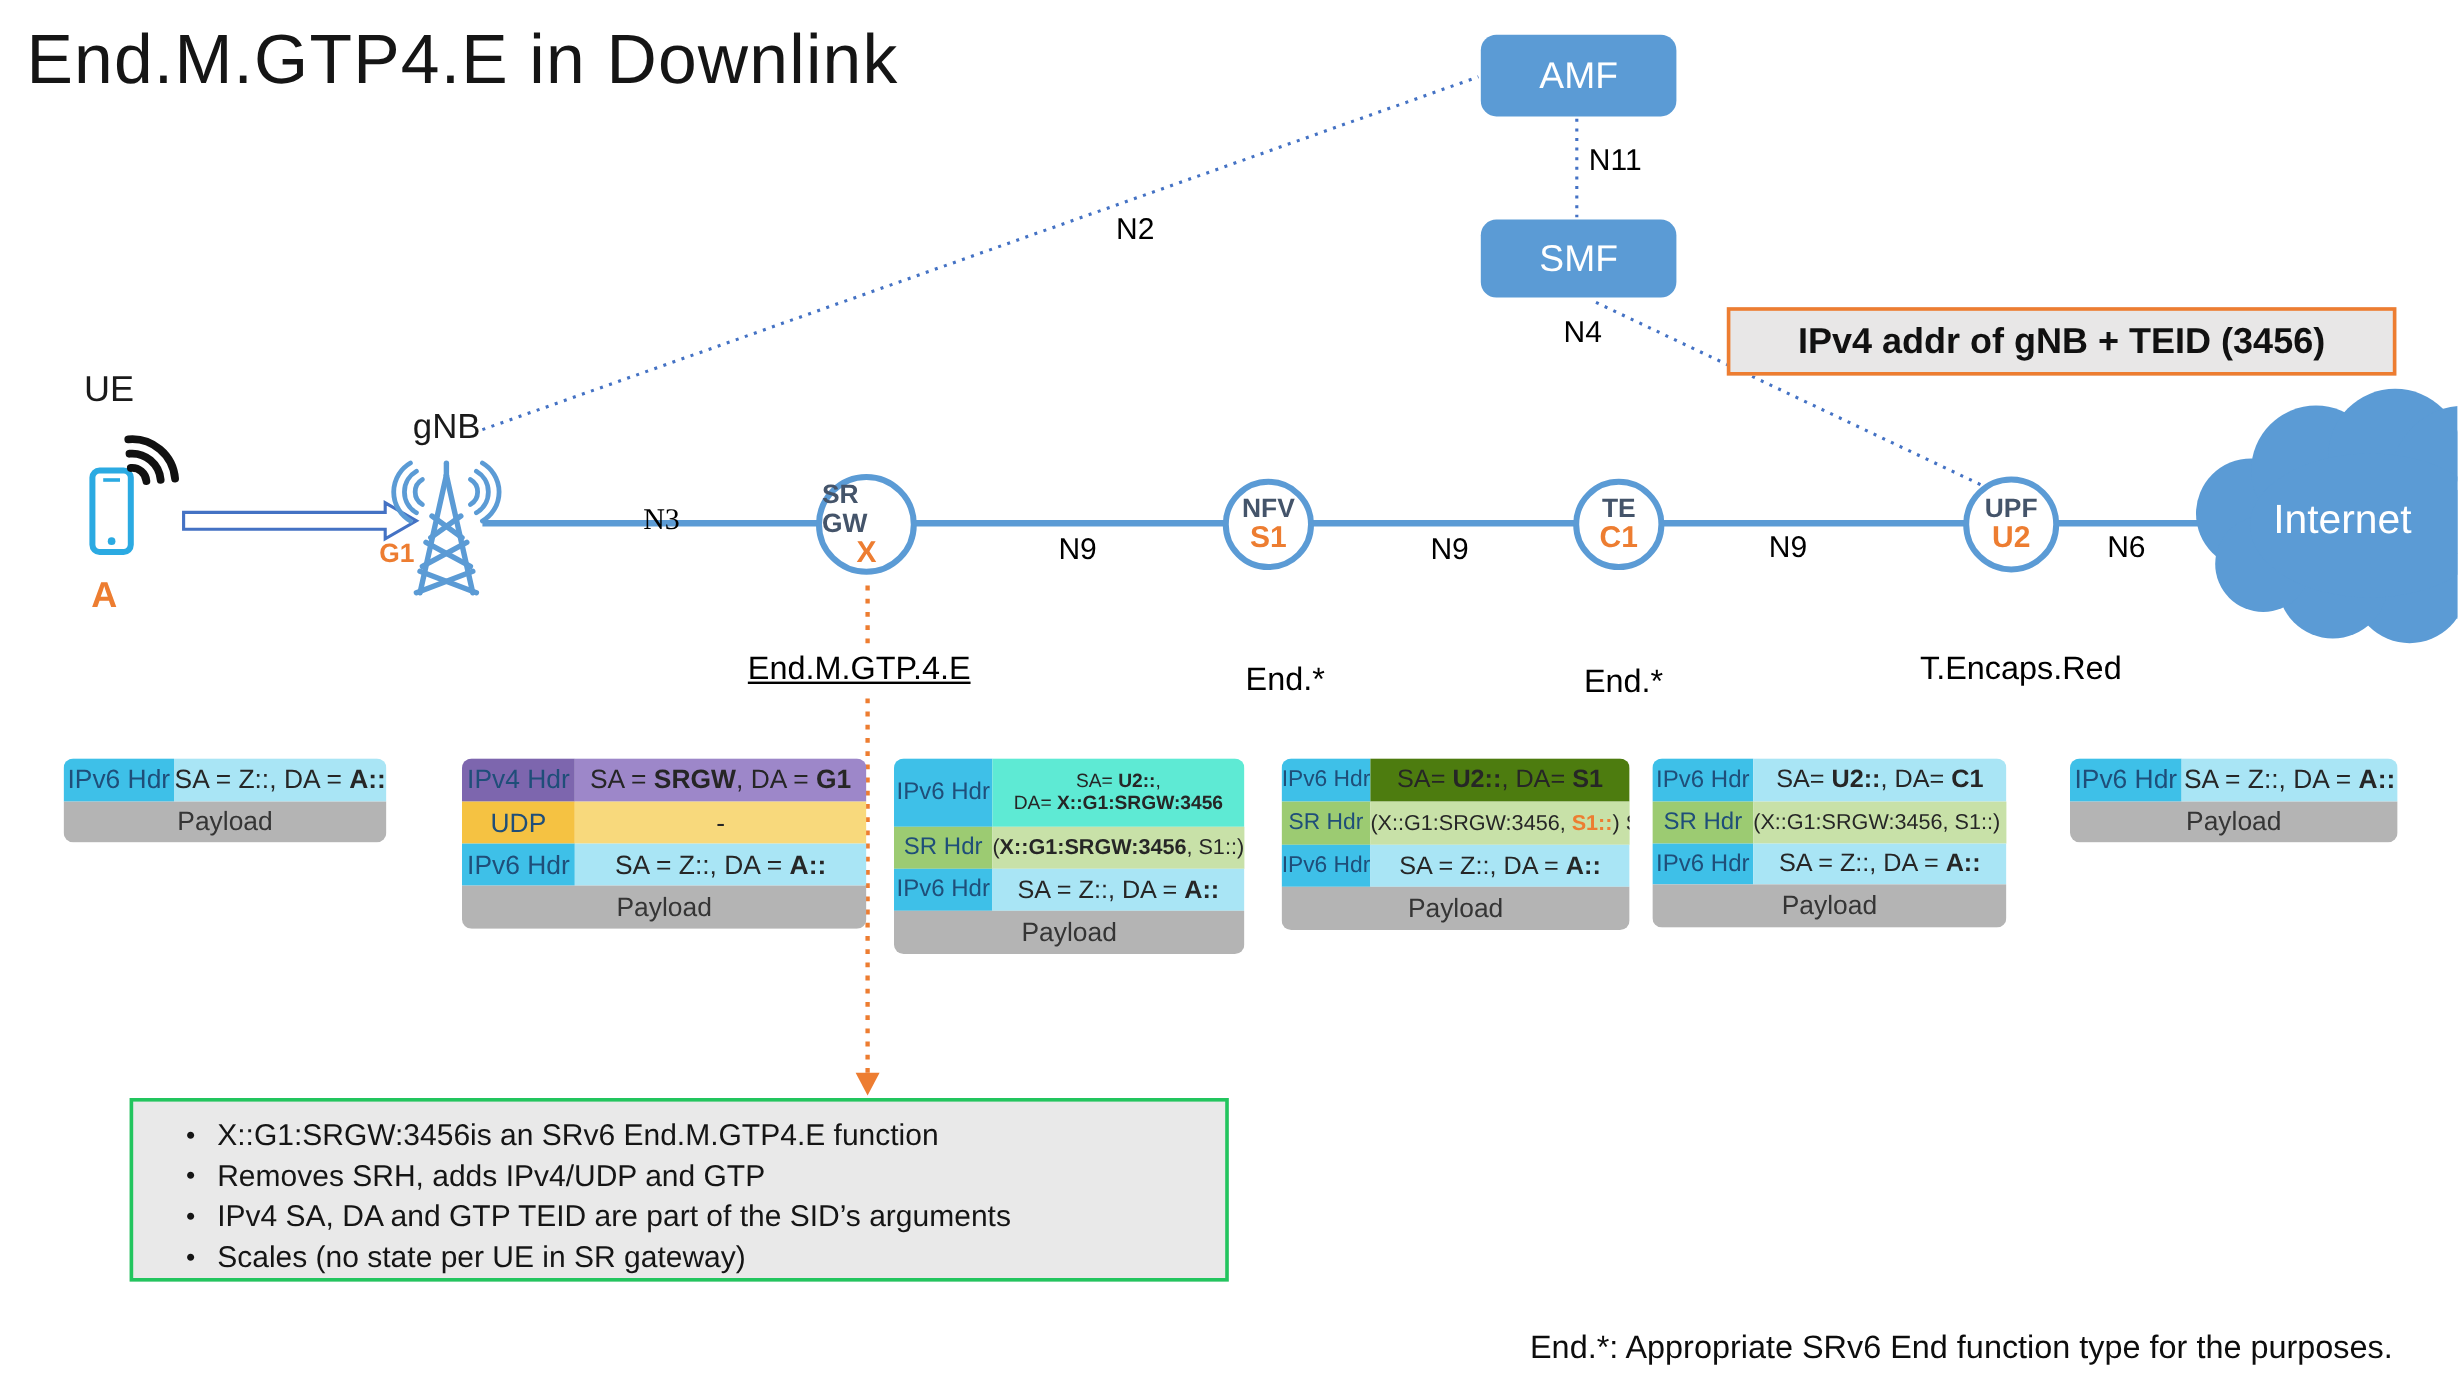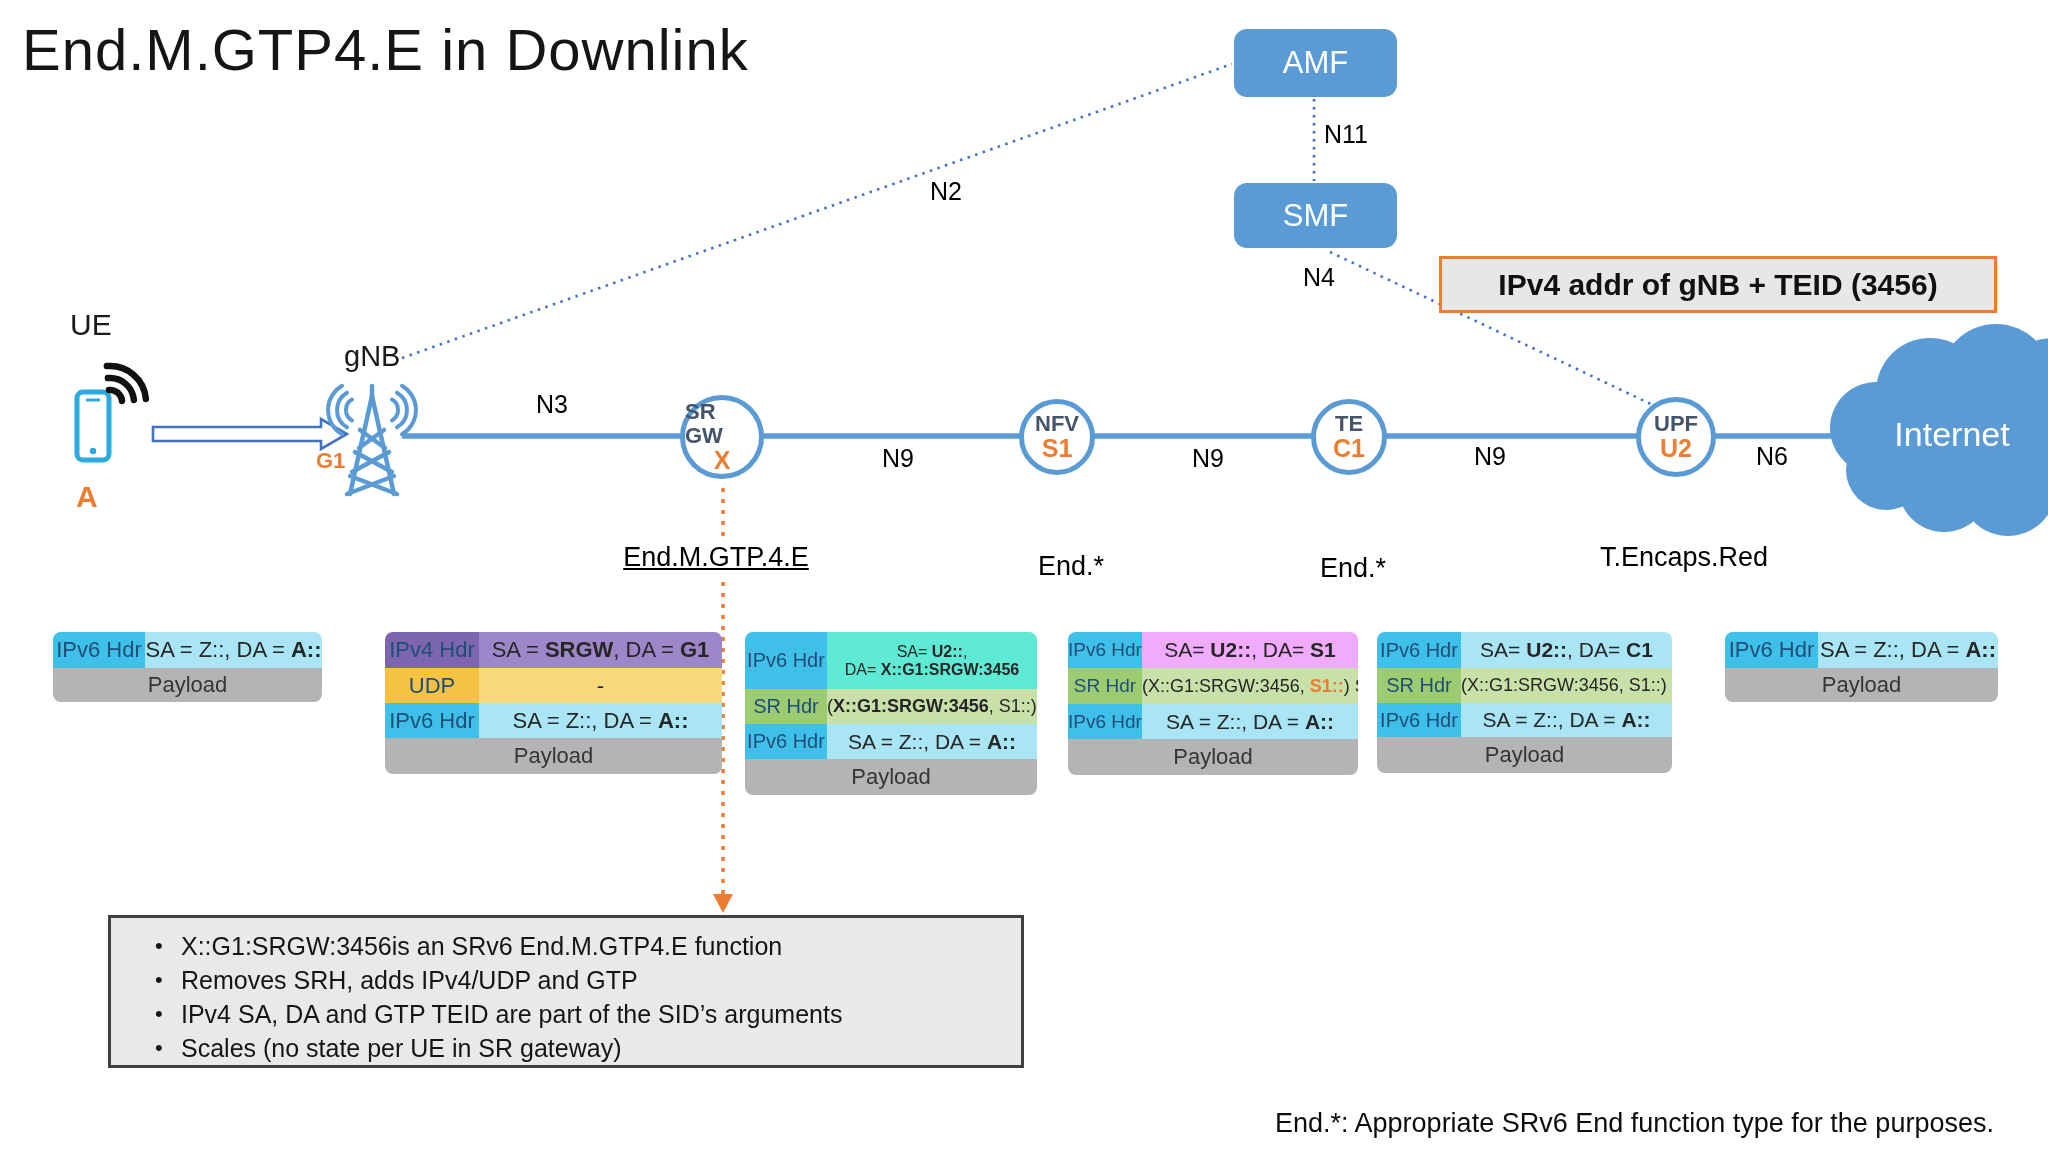--- a/index.html
+++ b/index.html
@@ -13,21 +13,21 @@
   
   .nf-box{width:163px;height:68px;background:#5B9BD5;border-radius:13px;z-index:2;
           display:flex;align-items:center;justify-content:center;color:#fff;font-size:31px;}
   #amf-box{left:1234px;top:29px;}
   #smf-box{left:1234px;top:183px;height:65px;}
   
   .link-label{font-size:25px;color:#000;z-index:2;}
   #lbl-n2{left:930px;top:152px;margin-top:25px;}
   #lbl-n11{left:1324px;top:120px;}
   #lbl-n4{left:1303px;top:263px;}
-  #lbl-n3{left:536px;top:390px;}
+  #lbl-n3{left:536px;top:420px;font-family:Liberation Serif, serif;}
   #lbl-n9a{left:882px;top:444px;}
   #lbl-n9b{left:1192px;top:444px;}
   #lbl-n9c{left:1474px;top:442px;}
   #lbl-n6{left:1756px;top:442px;}
   
   #ipv4-box{left:1439px;top:256px;width:558px;height:57px;background:#e8e7e7;border:3px solid #ED7D31;
             box-sizing:border-box;z-index:3;display:flex;align-items:center;justify-content:center;
             font-size:30px;font-weight:700;color:#111;}
   
   #lbl-ue{left:70px;top:308px;font-size:30px;z-index:2;}
@@ -52,21 +52,21 @@
   
   #lbl-internet{left:1952px;top:434px;transform:translate(-50%,-50%);color:#fff;font-size:34px;z-index:2;}
   
   #stacks-host .stack{position:absolute;z-index:2;border-radius:8px;overflow:hidden;}
   .p-row{display:flex;width:100%;}
   .p-label{display:flex;align-items:center;justify-content:center;color:#1F4E79;font-weight:400;flex:0 0 auto;}
   .p-value{display:flex;flex-direction:column;align-items:center;justify-content:center;flex:1 1 auto;color:#262626;}
   .p-line{white-space:nowrap;}
   .p-pay{width:100%;display:flex;align-items:center;justify-content:center;background:#B4B4B4;color:#353535;font-size:22px;}
   
-  #note-box{left:108px;top:915px;width:916px;height:153px;background:#e9e9e9;border:3px solid #404040;
+  #note-box{left:108px;top:915px;width:916px;height:153px;background:#e9e9e9;border:3px solid #22c55e;
             box-sizing:border-box;z-index:3;}
   #note-box ul{margin:11px 0 0 0;padding:0 0 0 44px;list-style:none;}
   #note-box li{font-size:25px;line-height:34px;color:#151515;position:relative;padding-left:26px;}
   #note-box li::before{content:"•";position:absolute;left:0;top:0;font-size:22px;}
   
   #footer-note{left:1275px;top:1108px;font-size:27px;color:#0d0d0d;z-index:2;}
 </style>
 </head>
 <body>
 
@@ -239,21 +239,21 @@
           <div class="p-line"><span>SA = Z::, DA = </span><span style="font-weight: 700;">A::</span></div>
         </div>
       </div>
       <div class="p-row" style="height: 36px;">
         <div class="p-pay">Payload</div>
       </div>
     </div>
     <div class="stack" style="left: 1068px; top: 632px; width: 290px;">
       <div class="p-row" style="height: 36px;">
         <div class="p-label" style="width: 74px; background: rgb(62, 192, 232); font-size: 19px;">IPv6 Hdr</div>
-        <div class="p-value" style="background: #f0abfc; font-size: 21px;">
+        <div class="p-value" style="background: #4d7c0f; font-size: 21px;">
           <div class="p-line"><span>SA= </span><span style="font-weight: 700;">U2::</span><span>, DA= </span><span style="font-weight: 700;">S1</span></div>
         </div>
       </div>
       <div class="p-row" style="height: 36px;">
         <div class="p-label" style="width: 74px; background: rgb(156, 203, 114); font-size: 19px;">SR Hdr</div>
         <div class="p-value" style="background: rgb(200, 225, 168); font-size: 18px;">
           <div class="p-line"><span>(X::G1:SRGW:3456, </span><span style="font-weight: 700; color: rgb(237, 125, 49);">S1::</span><span>) SL=1</span></div>
         </div>
       </div>
       <div class="p-row" style="height: 35px;">

